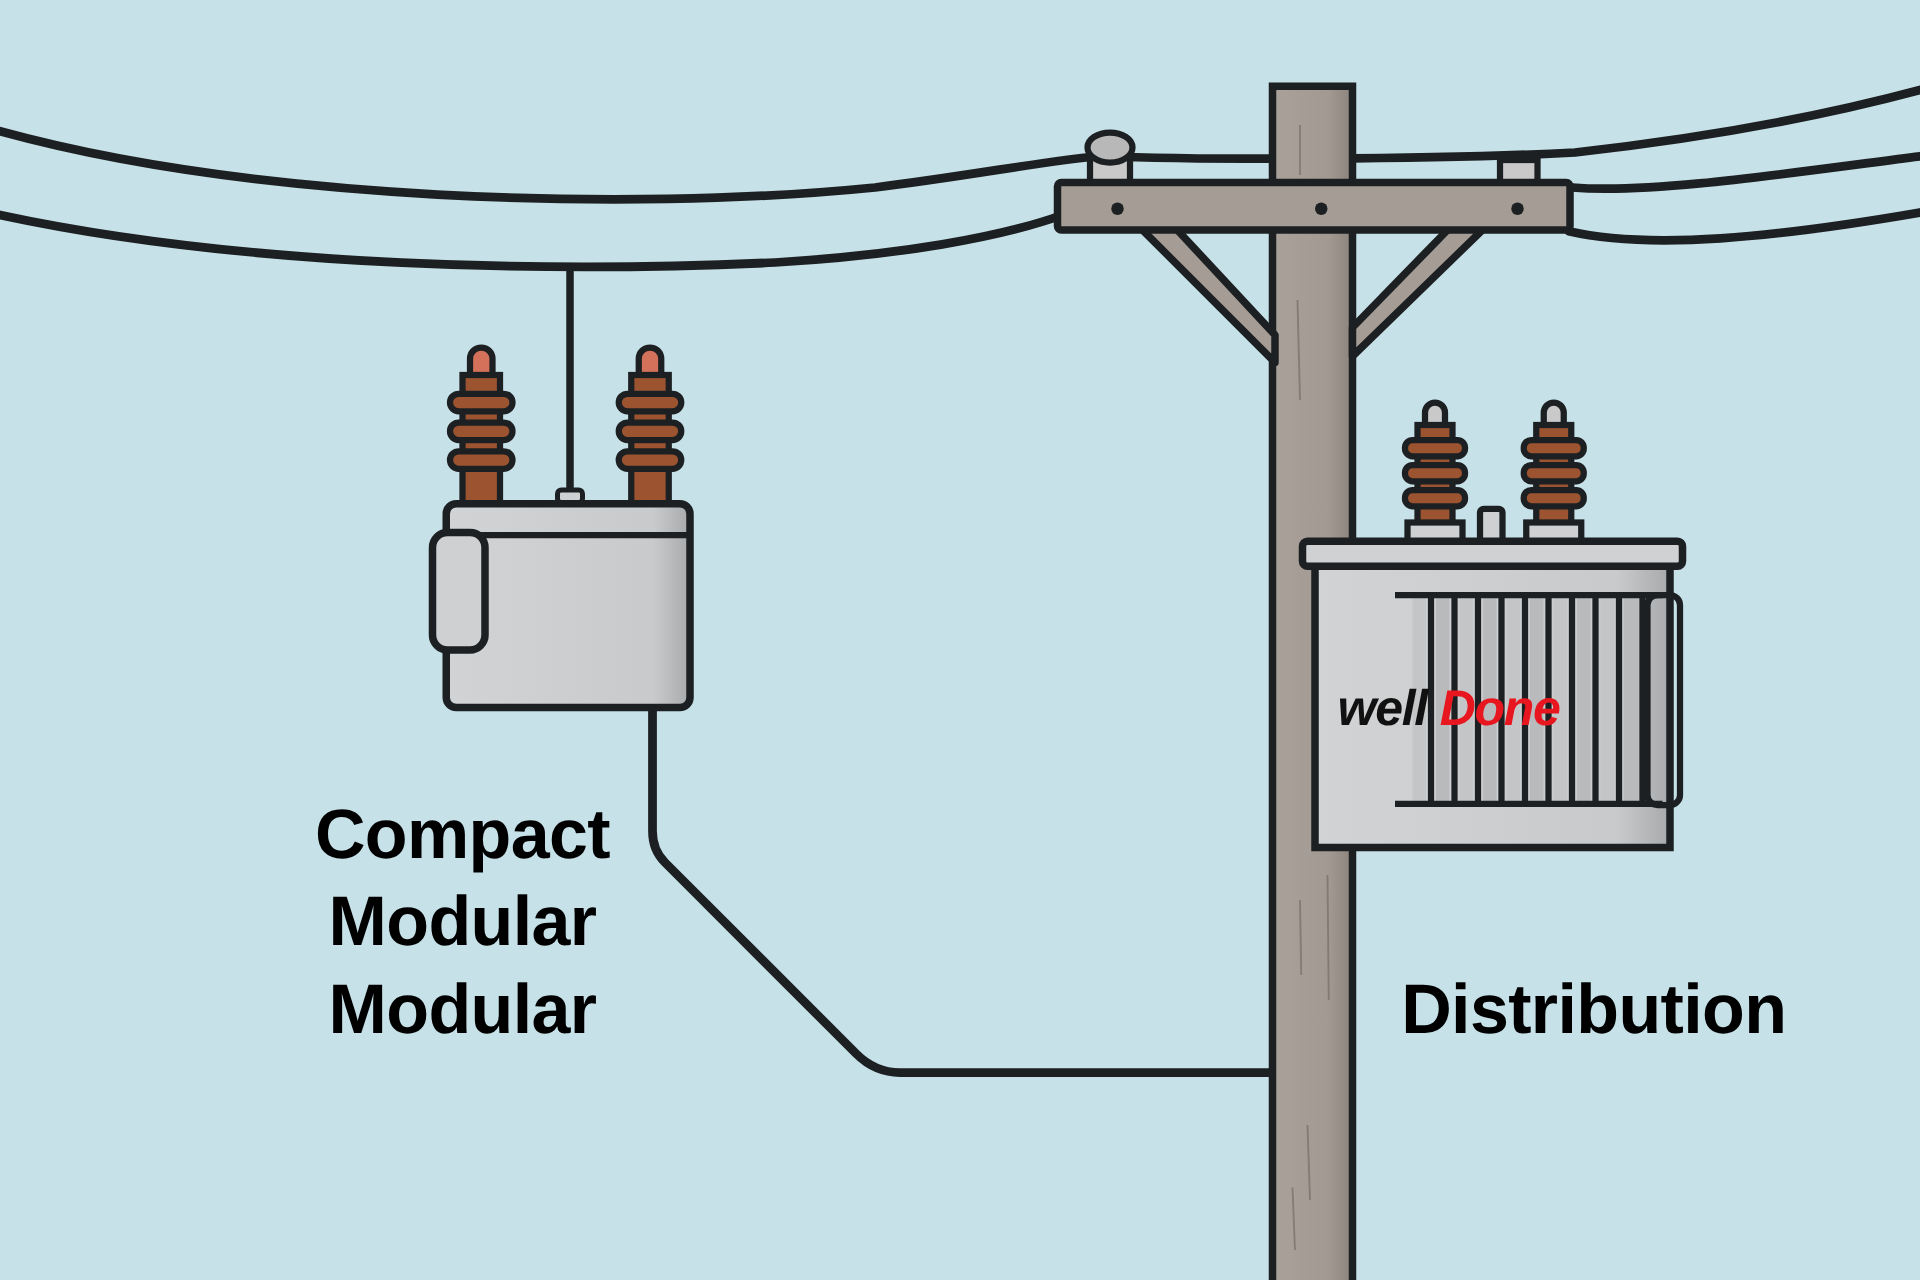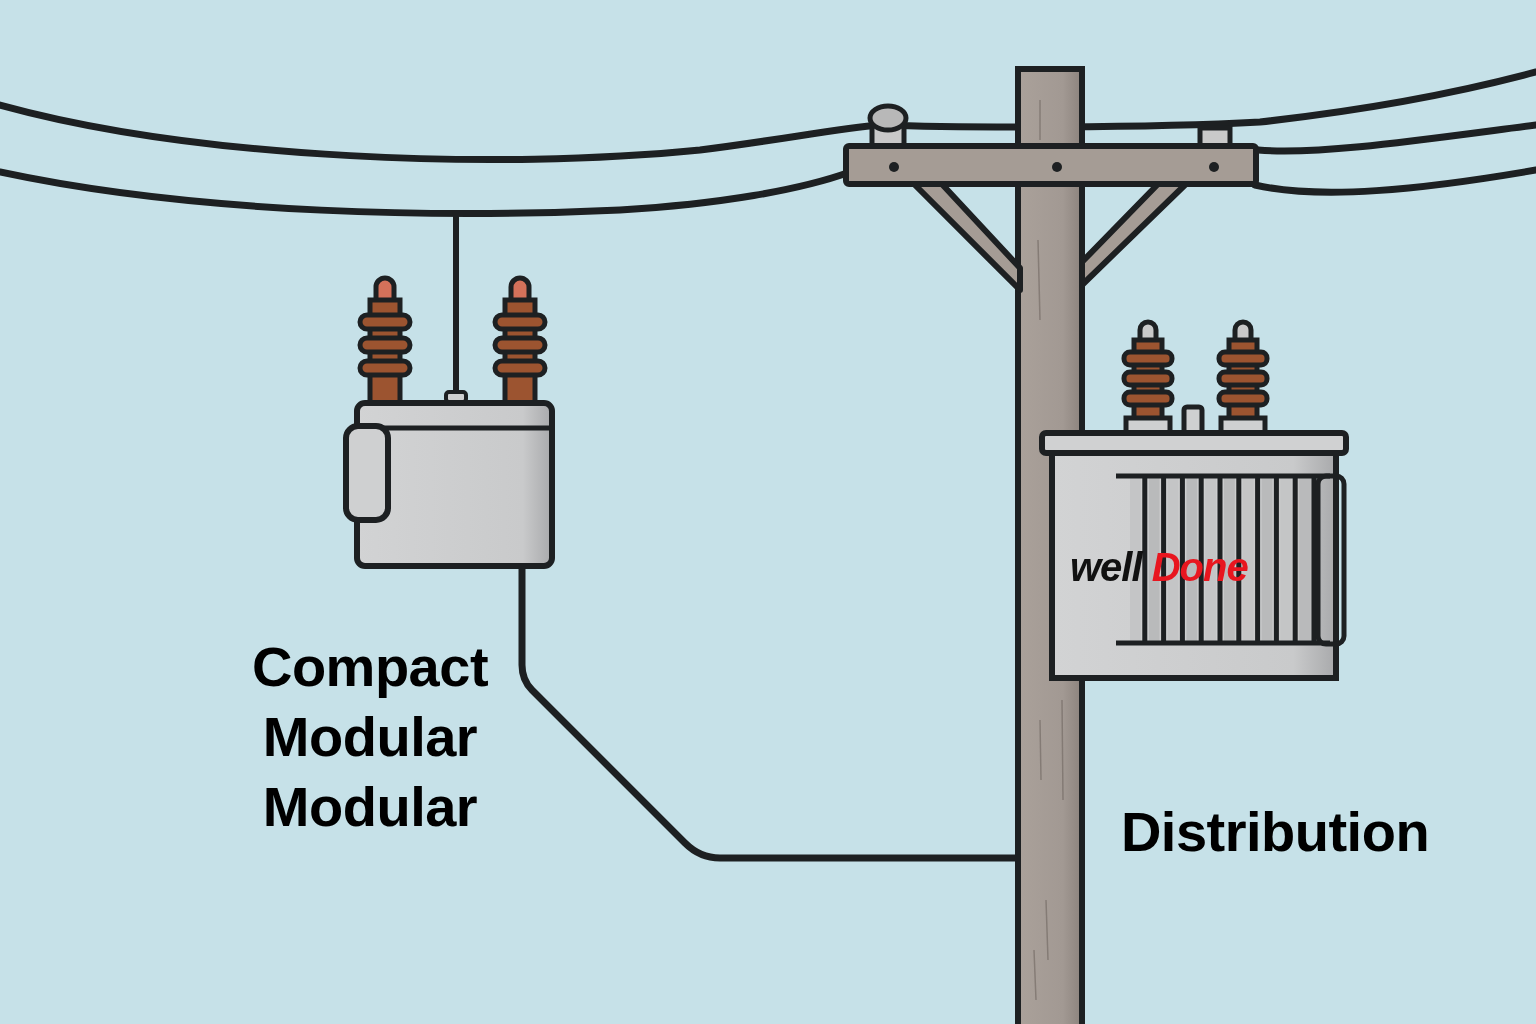--- a/index.html
+++ b/index.html
@@ -11,21 +11,21 @@
     font-family: "Liberation Sans", sans-serif;
     font-weight: bold;
     color: #000000;
     font-size: 56px;
     line-height: 70px;
     text-align: center;
     letter-spacing: -0.5px;
   }
   .label div { white-space: nowrap; }
   #label-recloser { left: 225px; top: 632px; width: 290px; }
-  #label-transformer { left: 1090px; top: 797px; width: 370px; }
+  #label-transformer { left: 1090px; top: 772px; width: 370px; }
   .logo {
     position: absolute; left: 1070px; top: 545px;
     font-family: "Liberation Sans", sans-serif;
     font-style: italic; font-weight: 900; font-size: 40px; letter-spacing: -1px;
   }
   .logo .a { color: #111; }
   .logo .b { color: #e8161f; }
 </style>
 </head>
 <body>

